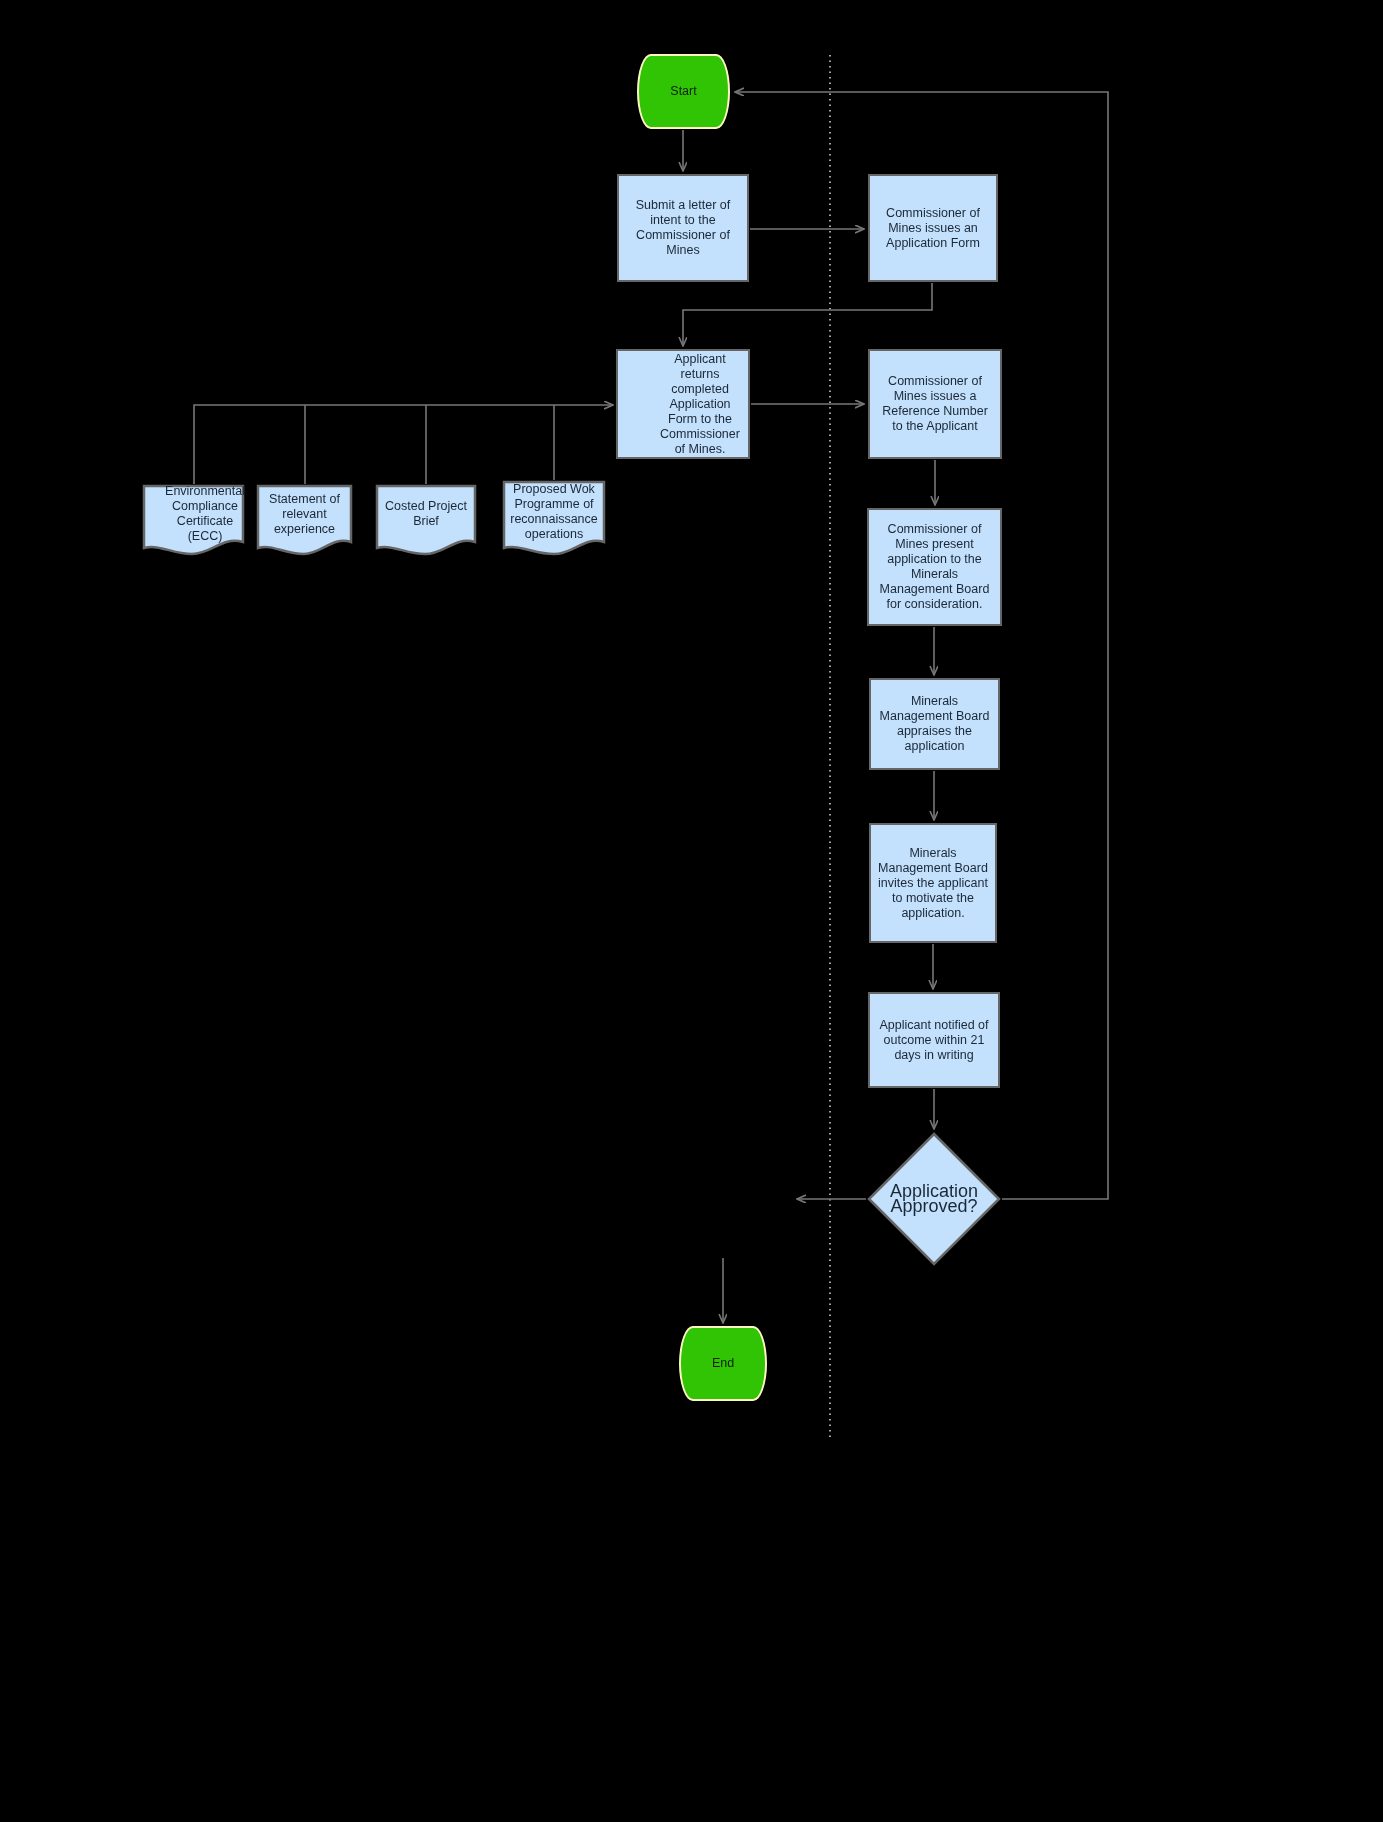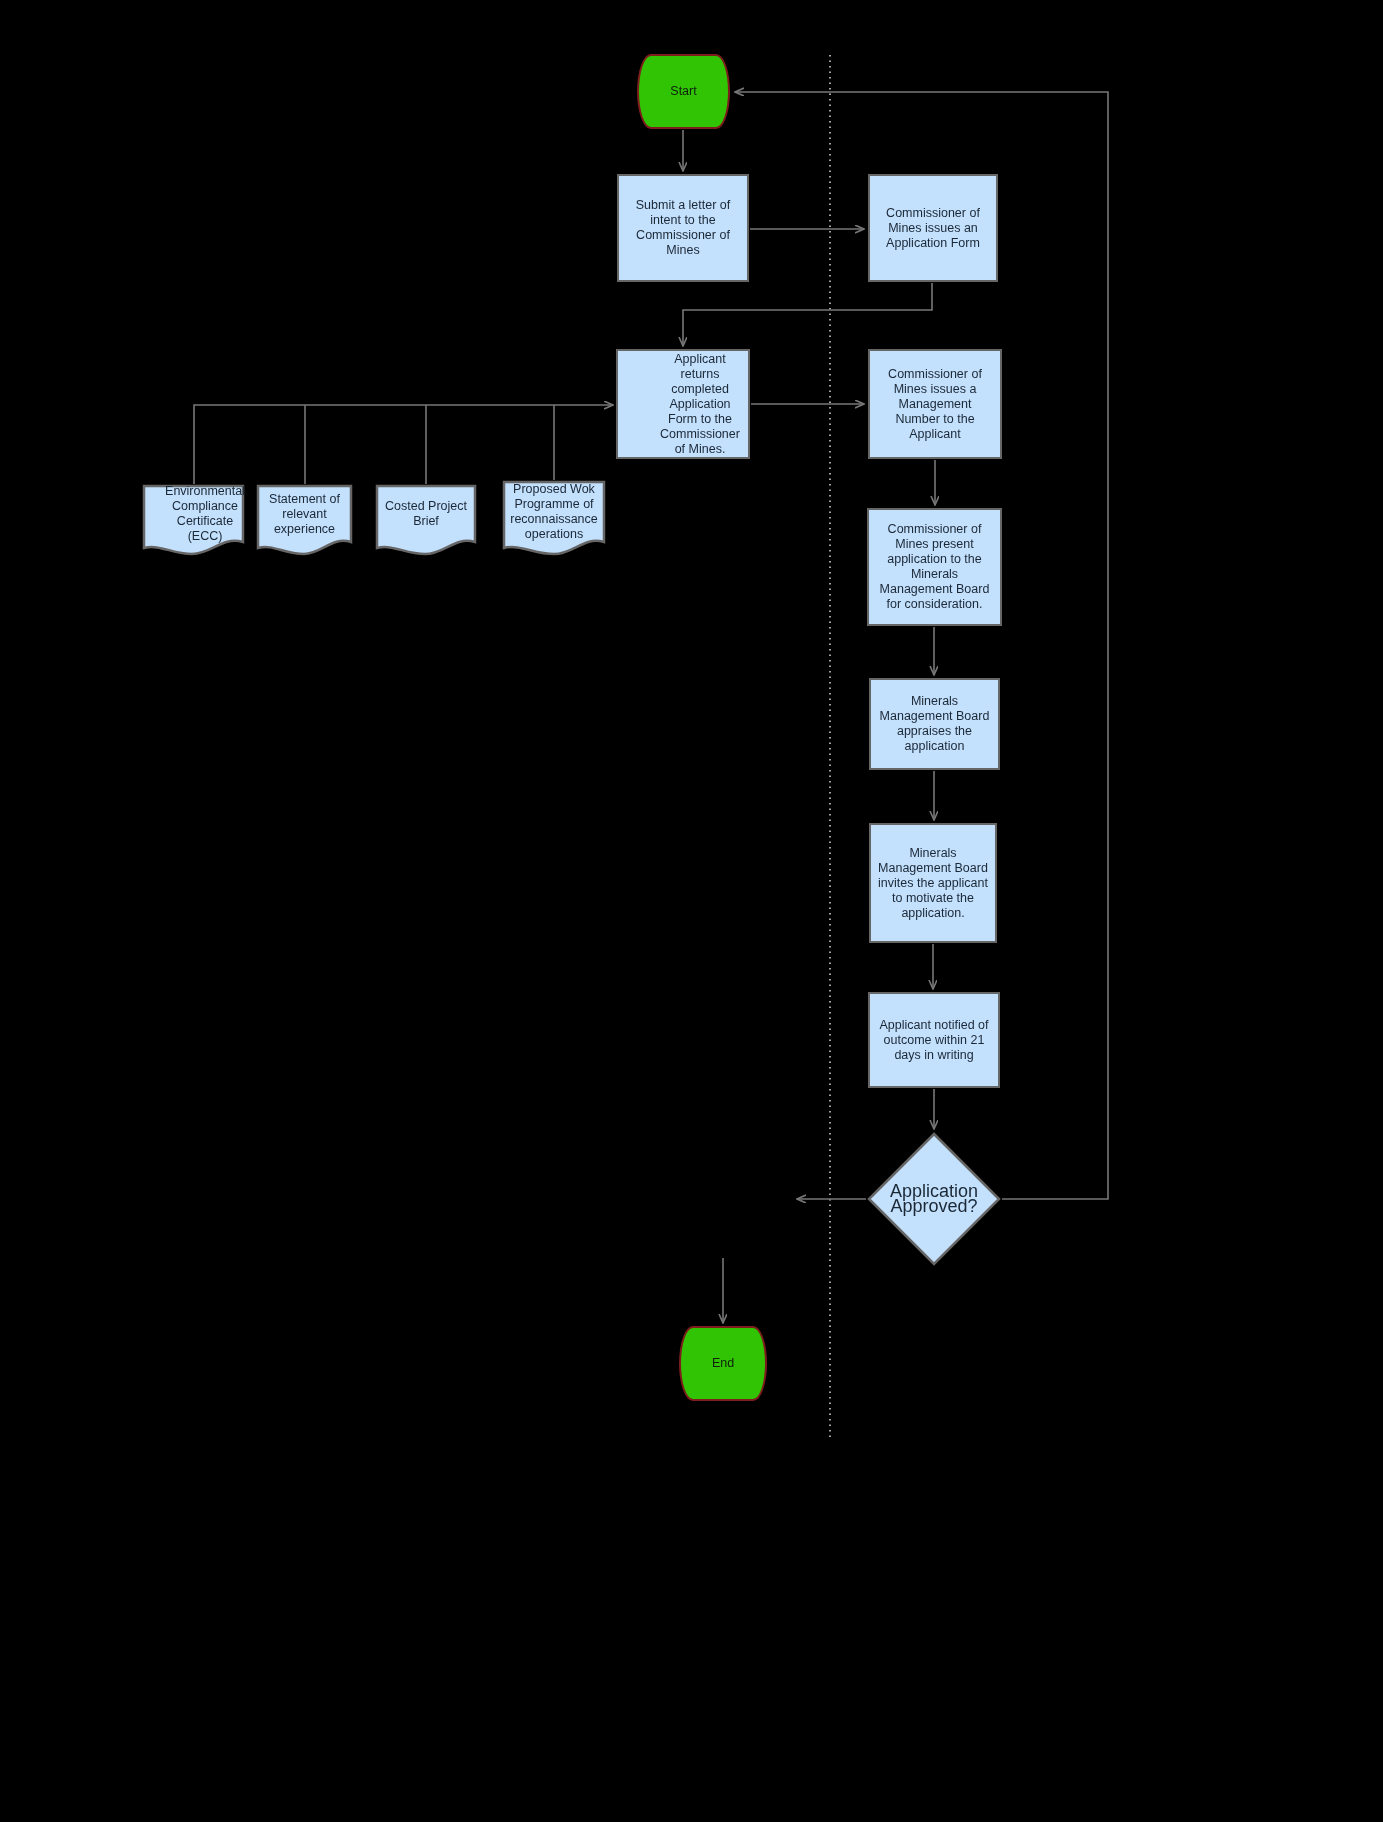--- a/index.html
+++ b/index.html
@@ -1,21 +1,21 @@
 <!DOCTYPE html>
 <html><head>
 <meta charset="utf-8">
 <style>
   html,body{margin:0;padding:0;background:#000;}
   body{font-family:"Liberation Sans","DejaVu Sans",sans-serif;}
   #stage{position:relative;width:1383px;height:1822px;background:#000;overflow:hidden;}
   #svg-layer{position:absolute;left:0;top:0;width:1383px;height:1822px;}
   .node{position:absolute;box-sizing:border-box;display:flex;align-items:center;justify-content:center;text-align:center;color:#1b2836;font-size:12.5px;line-height:15px;padding:4px 6px;}
   .proc{background:#c3e0fd;border:2px solid #666666;}
-  .term{background:#30c404;border:2px solid #7f1d1d;color:#10200b;}
+  .term{background:#30c404;border:2px solid #fef9c3;color:#10200b;}
   .doc-wrap{position:absolute;}
   .doc-txt{position:absolute;left:0;top:0;width:100%;display:flex;align-items:center;justify-content:center;text-align:center;color:#1b2836;font-size:12.5px;line-height:15px;padding:0 5px;box-sizing:border-box;}
   .dia-txt{position:absolute;display:flex;align-items:center;justify-content:center;text-align:center;color:#1b2836;font-size:18px;line-height:15px;width:100%;}
 </style>
 </head>
 <body>
 
 <div id="stage">
 
   <svg id="svg-layer" viewBox="0 0 1383 1822" xmlns="http://www.w3.org/2000/svg">
@@ -75,21 +75,21 @@
 
   <div class="node proc" style="left:617px;top:174px;width:132px;height:108px;">
     <span>Submit a letter of intent to the Commissioner of Mines</span>
   </div>
 
   <div class="node proc" style="left:616px;top:349px;width:134px;height:110px;padding-left:40px;">
     <span>Applicant returns completed Application Form to the Commissioner of Mines.</span>
   </div>
 
   <div class="node proc" style="left:868px;top:349px;width:134px;height:110px;">
-    <span>Commissioner of Mines issues a Management Number to the Applicant</span>
+    <span>Commissioner of Mines issues a Reference Number to the Applicant</span>
   </div>
 
   <div class="node proc" style="left:867px;top:508px;width:135px;height:118px;">
     <span>Commissioner of Mines present application to the Minerals Management Board for consideration.</span>
   </div>
 
   <div class="node proc" style="left:869px;top:678px;width:131px;height:92px;">
     <span>Minerals Management Board appraises the application</span>
   </div>
 

